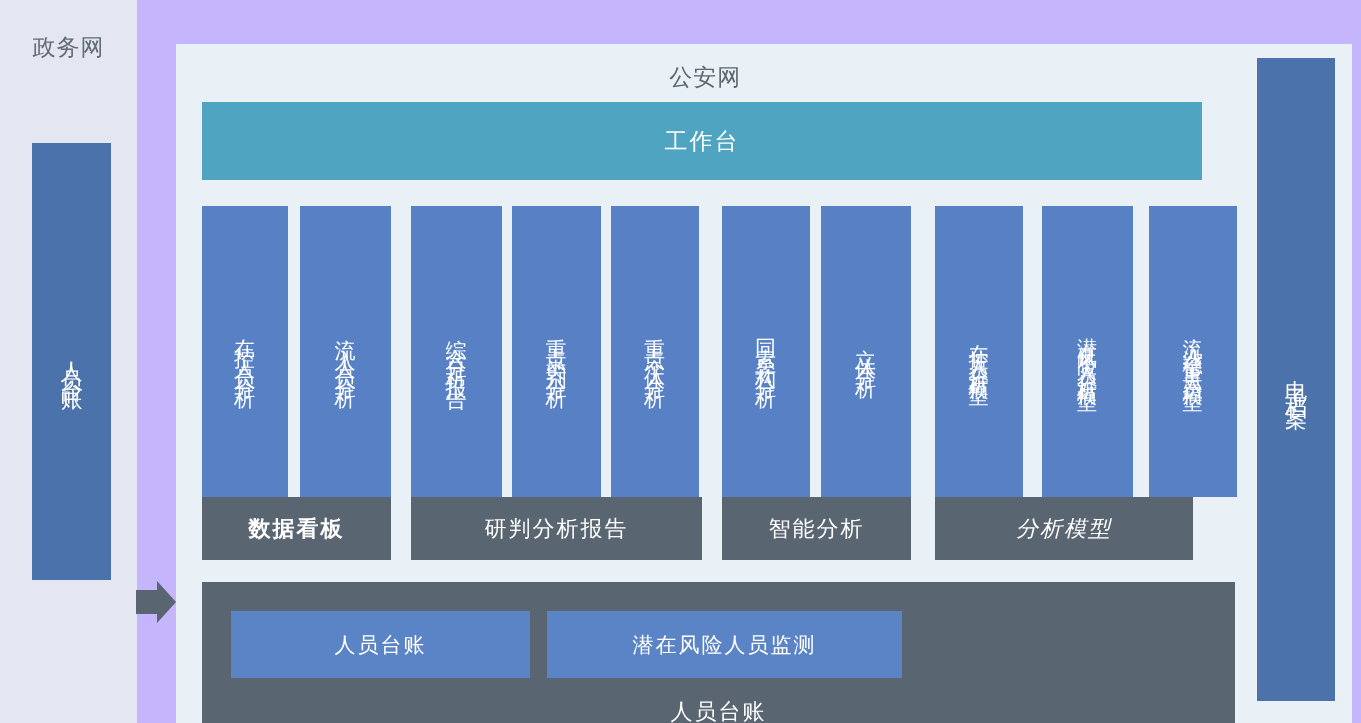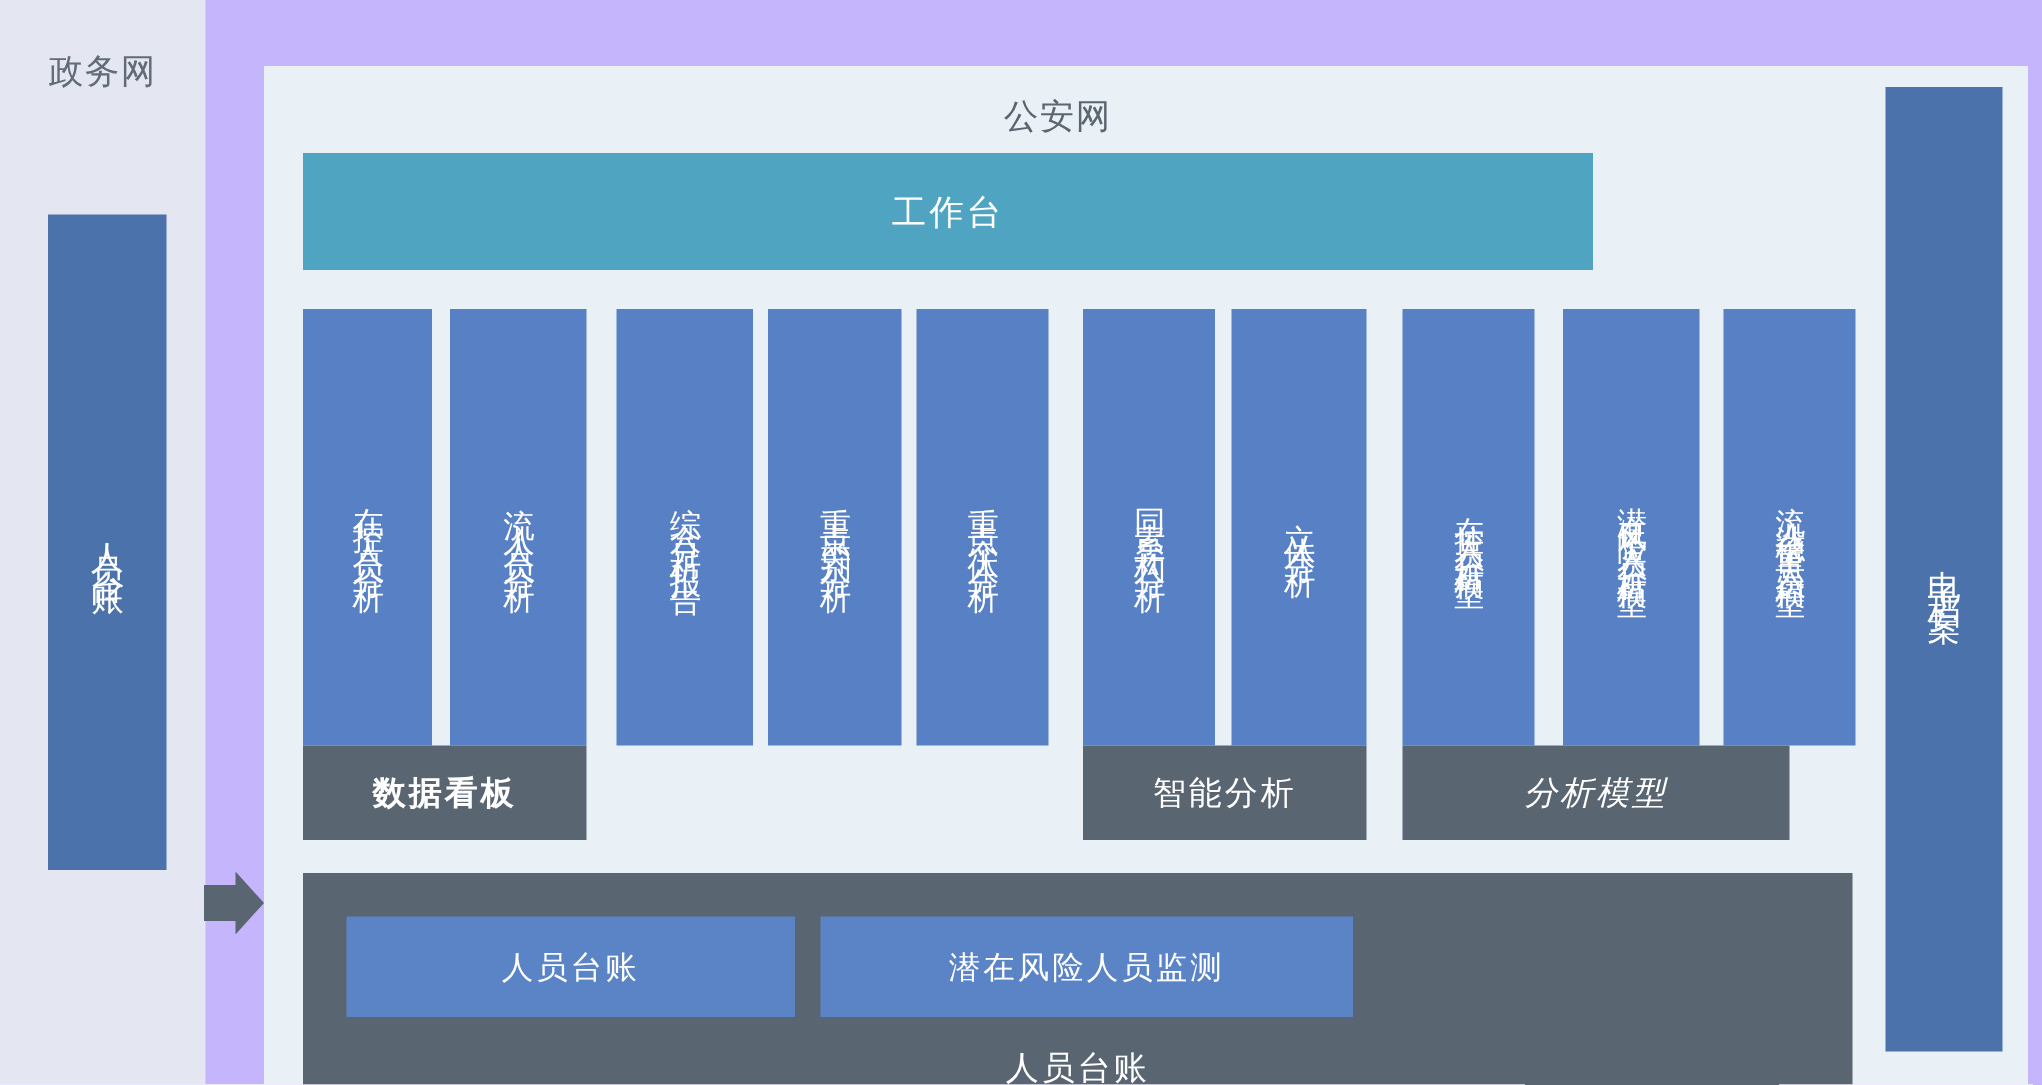--- a/index.html
+++ b/index.html
@@ -34,21 +34,21 @@
   .main-panel {
     position: absolute; left: 176px; top: 0; width: 1176px; height: 723px;
     background: #e9f1f6;
     margin-top: 44px;
   }
   .main-title {
     position: absolute; top: 18px; left: 0; width: 90%;
     text-align: center; color: #5c6670; font-size: 23px; letter-spacing: 1px;
   }
   .workbench {
-    position: absolute; left: 26px; top: 58px; width: 860px; height: 78px;
+    position: absolute; left: 26px; top: 58px; width: 1000px; height: 78px;
     background: #4fa4c1; color: #ffffff; font-size: 23px; letter-spacing: 2px;
     display: flex; align-items: center; justify-content: center;
   }
   
   .colbar {
     position: absolute; top: 162px; height: 291px;
     background: #5781c4;
     display: flex; align-items: center; justify-content: center;
   }
   .vtext {
@@ -119,20 +119,23 @@
 
     <div class="colbar" style="left:235px;width:91px;">
       <span class="vtext">综合分析报告</span>
     </div>
     <div class="colbar" style="left:336px;width:89px;">
       <span class="vtext">重点类别分析</span>
     </div>
     <div class="colbar" style="left:435px;width:88px;">
       <span class="vtext">重点个体分析</span>
     </div>
+    <div class="gfooter" style="left:235px;width:291px;">
+      <span>研判分析报告</span>
+    </div>
 
     <div class="colbar" style="left:546px;width:88px;">
       <span class="vtext">同素异构分析</span>
     </div>
     <div class="colbar" style="left:645px;width:90px;">
       <span class="vtext">立体分析</span>
     </div>
     <div class="gfooter" style="left:546px;width:189px;">
       <span>智能分析</span>
     </div>

